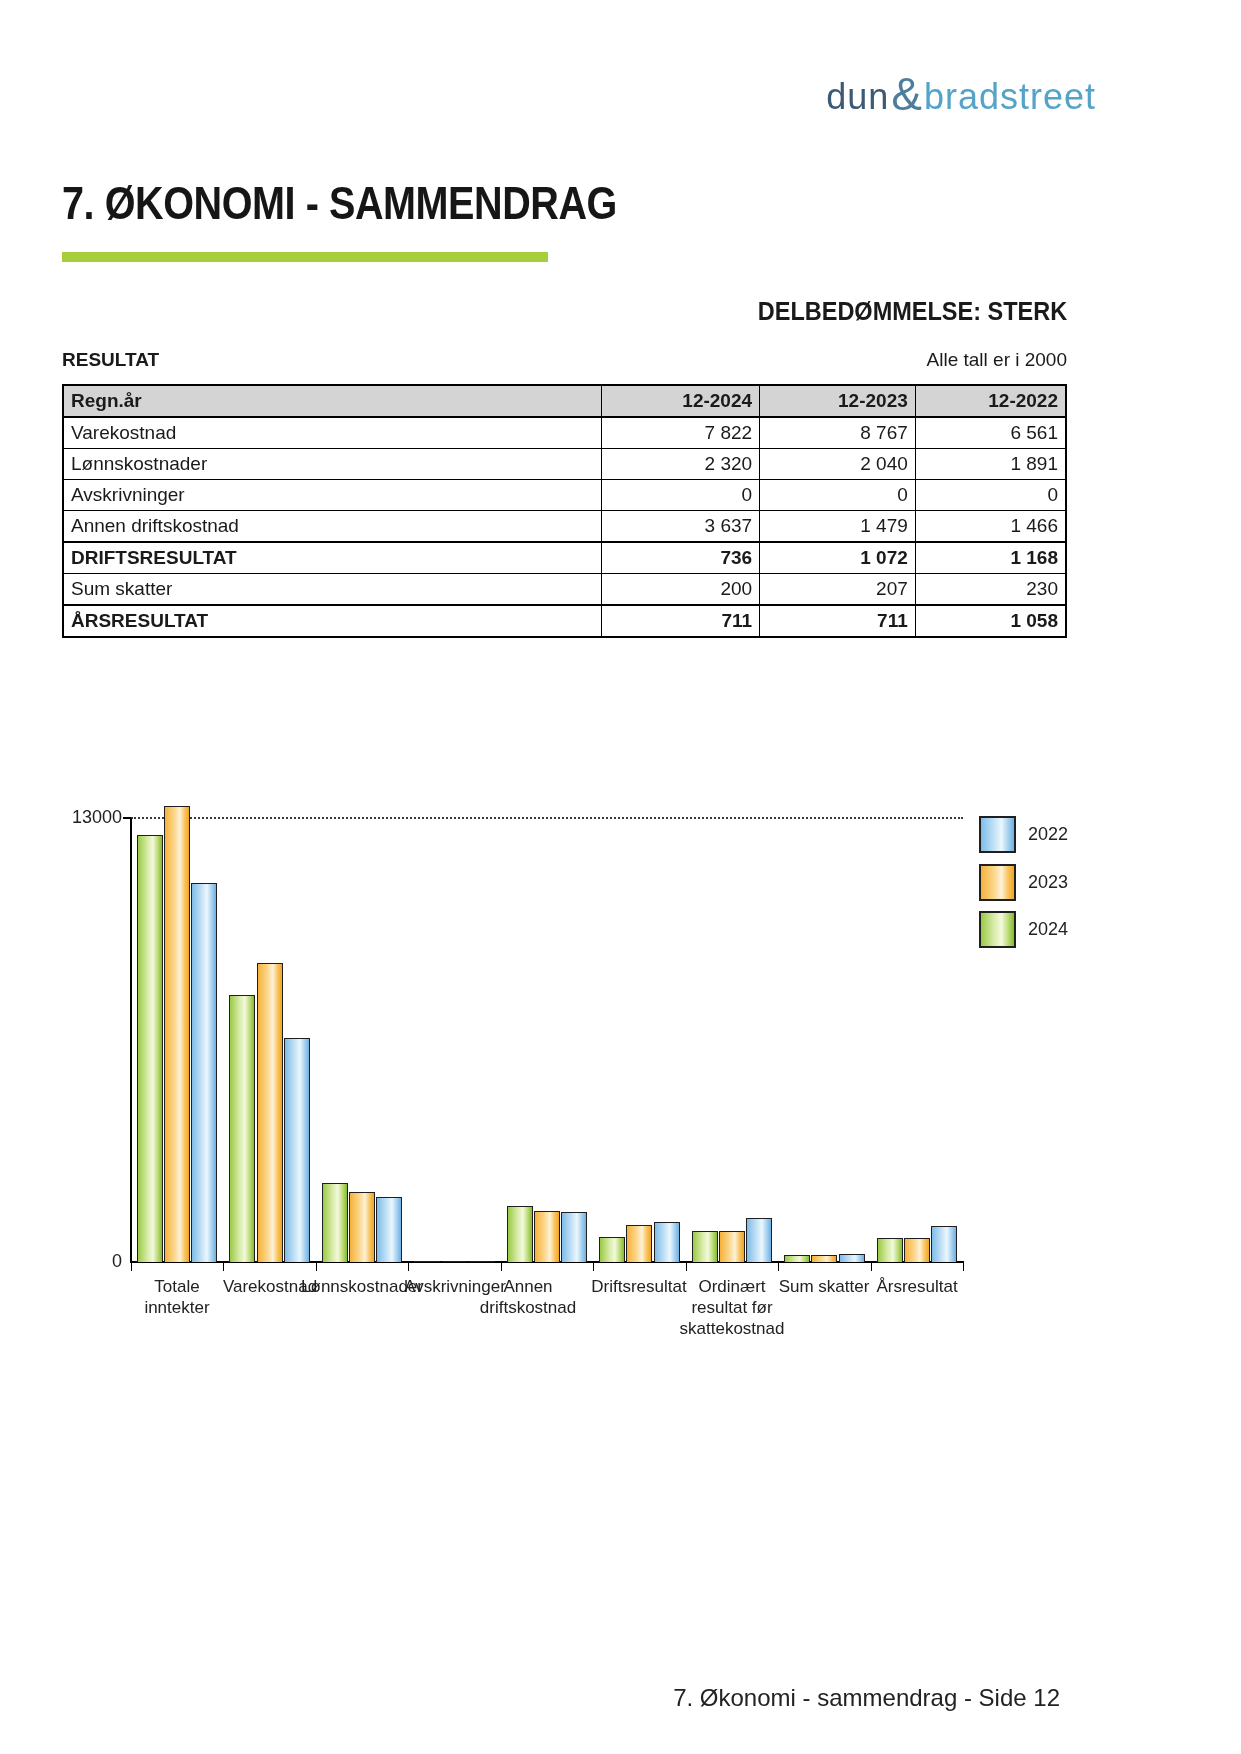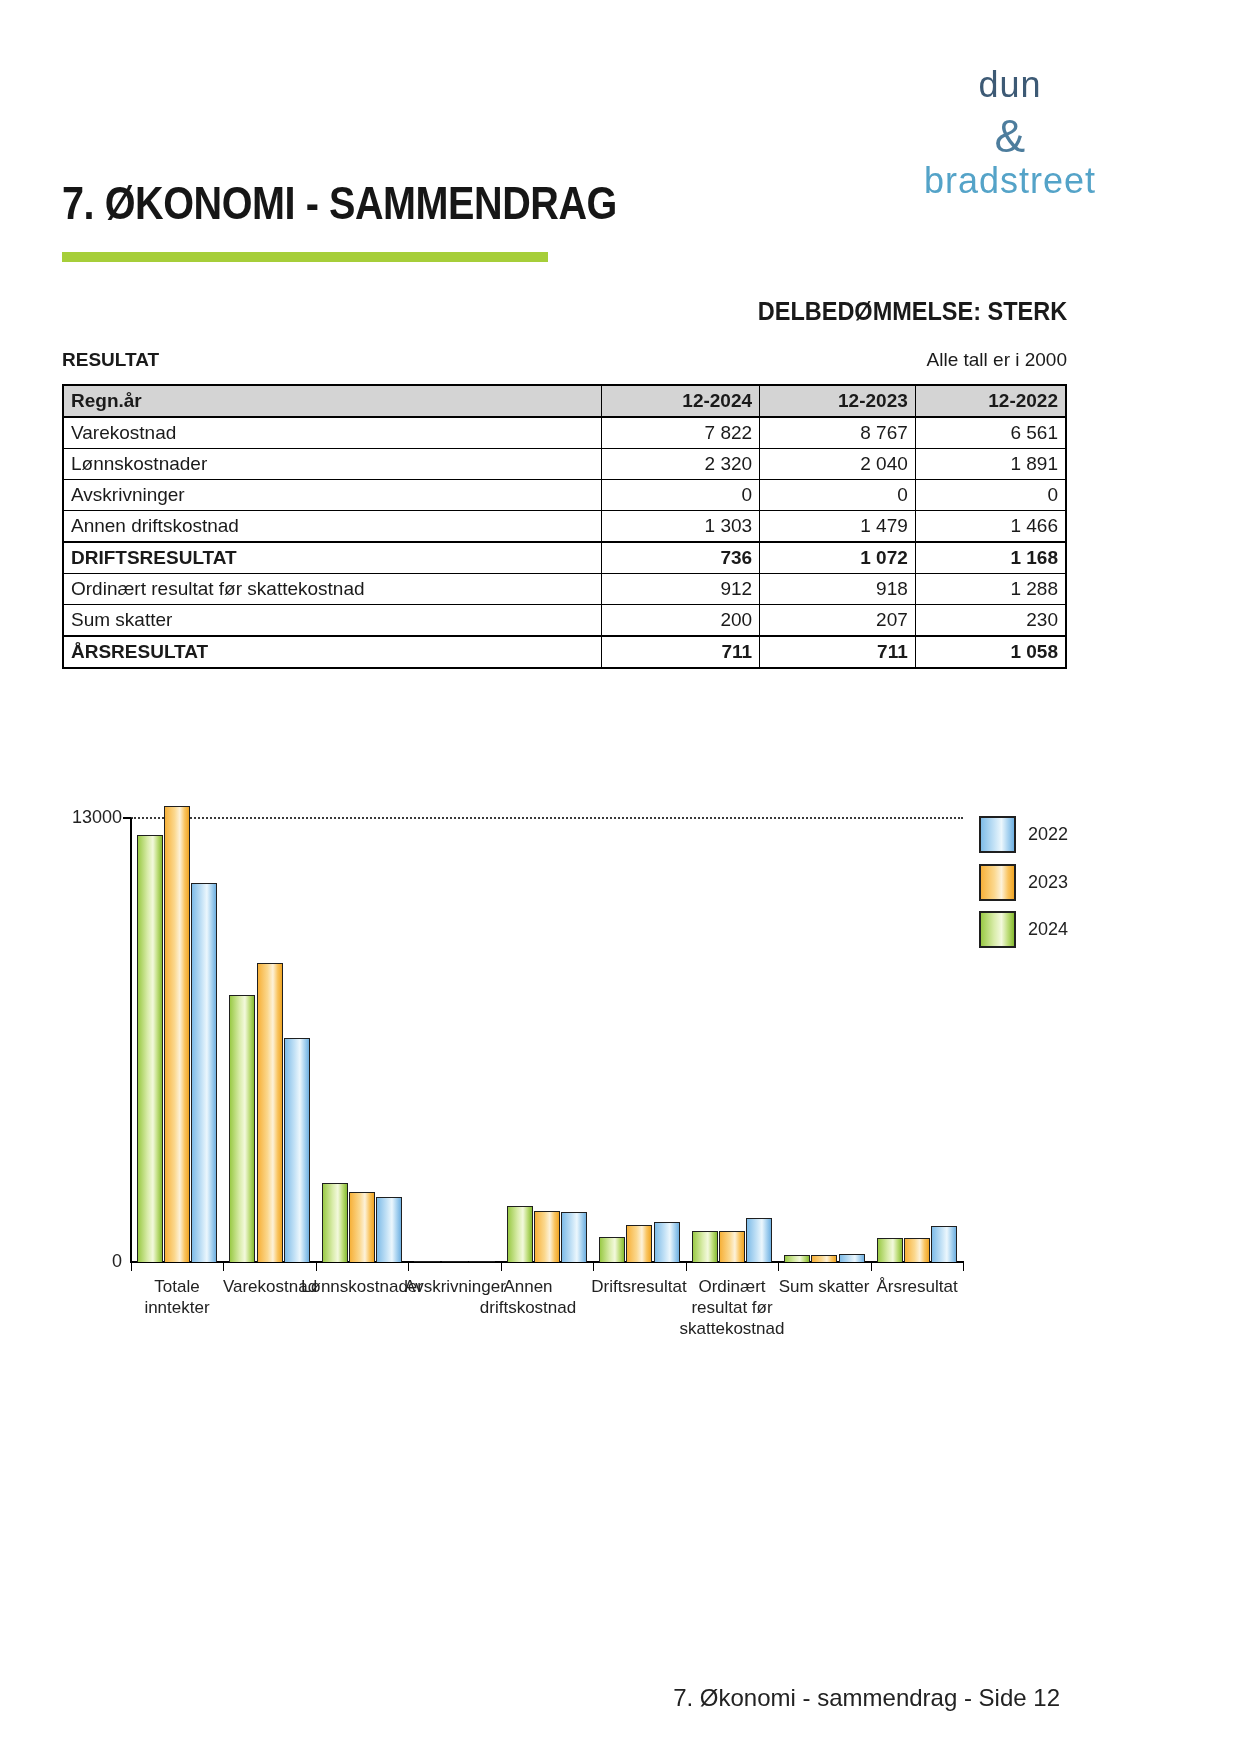--- a/index.html
+++ b/index.html
@@ -1,21 +1,21 @@
 <!DOCTYPE html>
 <html><head>
 <meta charset="utf-8">
 <style>
   * { margin:0; padding:0; box-sizing:border-box; }
   html,body { background:#ffffff; }
   body { font-family:"Liberation Sans", sans-serif; color:#1a1a1a; }
   .page { position:relative; width:1241px; height:1754px; background:#fff; overflow:hidden; }
 
   
-  .logo { position:absolute; top:64px; right:145px; display:flex; align-items:center; white-space:nowrap;flex-direction:column; }
+  .logo { position:absolute; top:64px; right:145px; display:flex; align-items:flex-end; white-space:nowrap; }
   .logo .dun { font-size:36px; color:#3d5a75; letter-spacing:1px; }
   .logo .amp { font-size:46px; color:#4d7d9d; margin:0 2px; position:relative; top:3px; }
   .logo .bstreet { font-size:36px; color:#54a3c8; letter-spacing:1px; }
 
   
   .title { position:absolute; left:62px; top:176px; font-size:46px; font-weight:bold; letter-spacing:-0.5px;
            white-space:nowrap; transform:scaleX(0.86); transform-origin:left center; color:#161616; }
   .green-rule { position:absolute; left:62px; top:252px; width:486px; height:10px; }
 
   
@@ -105,35 +105,29 @@
             <td class="num">1 891</td>
           </tr>
           <tr>
             <td>Avskrivninger</td>
             <td class="num">0</td>
             <td class="num">0</td>
             <td class="num">0</td>
           </tr>
           <tr>
             <td>Annen driftskostnad</td>
-            <td class="num">1 303</td>
+            <td class="num">3 637</td>
             <td class="num">1 479</td>
             <td class="num">1 466</td>
           </tr>
           <tr class="bold">
             <td>DRIFTSRESULTAT</td>
             <td class="num">736</td>
             <td class="num">1 072</td>
             <td class="num">1 168</td>
-          </tr>
-          <tr>
-            <td>Ordinært resultat før skattekostnad</td>
-            <td class="num">912</td>
-            <td class="num">918</td>
-            <td class="num">1 288</td>
           </tr>
           <tr>
             <td>Sum skatter</td>
             <td class="num">200</td>
             <td class="num">207</td>
             <td class="num">230</td>
           </tr>
           <tr class="bold">
             <td>ÅRSRESULTAT</td>
             <td class="num">711</td>

